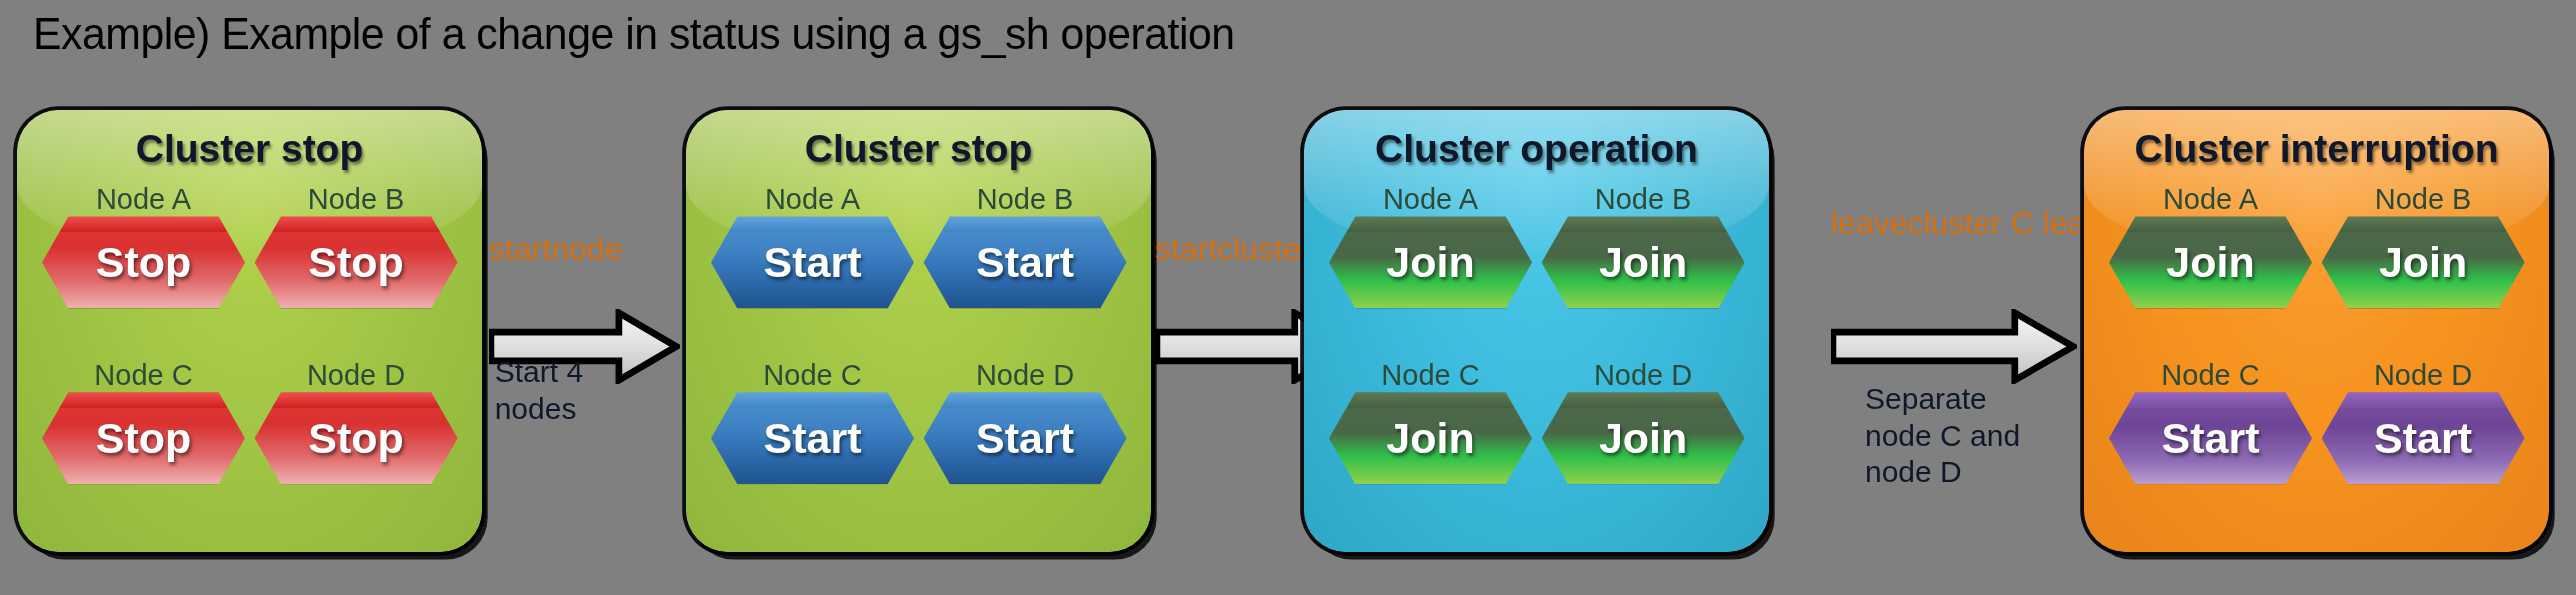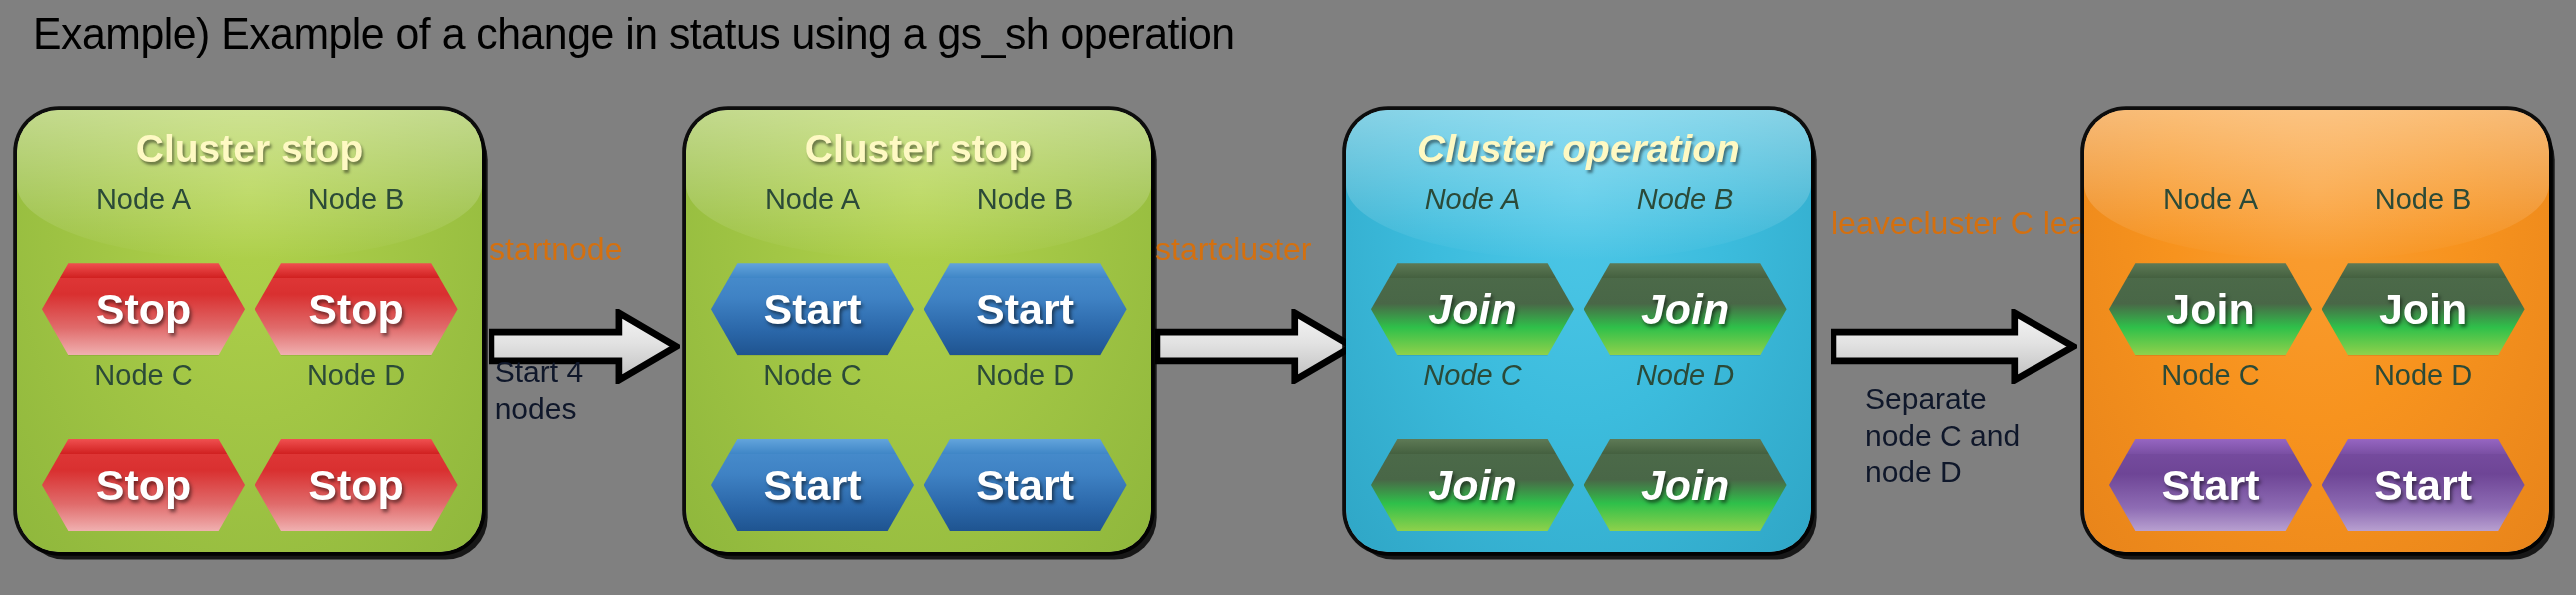--- a/index.html
+++ b/index.html
@@ -63,42 +63,42 @@
   .panel.cyan   .panel-inner { background: radial-gradient(ellipse at 50% 18%, #4fc8e8 0%, #3cbcdd 45%, #2fa6c6 100%); }
   .panel.orange .panel-inner { background: radial-gradient(ellipse at 50% 18%, #fa9f35 0%, #f7931e 45%, #e8841a 100%); }
 
   .panel-title {
     position: absolute;
     left: 0; right: 0;
     top: 17px;
     text-align: center;
     font-size: 39px;
     font-weight: bold;
-    color: #fef9c3;
+    color: #0f172a;
     text-shadow: 1.9px 2.9px 2.9px rgba(0,0,0,0.45);
     white-space: nowrap;
   }
 
   .node-grid {
     position: absolute;
     left: 25px;
     right: 25px;
     top: 75px;
     bottom: 21px;
     display: grid;
     grid-template-columns: 1fr 1fr;
     grid-template-rows: 1fr 1fr;
     column-gap: 9.6px;
     row-gap: 5.7px;
   }
   .node-cell {
     display: flex;
     flex-direction: column;
     align-items: center;
-    justify-content: space-between;
+    justify-content: flex-start;
   }
   .node-label {
     font-size: 29px;
     color: #2b4a38;
     line-height: 1.02;
     margin-bottom: 1.9px;
     white-space: nowrap;
   }
 
   
@@ -281,21 +281,21 @@
             <stop offset="45%" stop-color="#e2e2e2"></stop>
             <stop offset="100%" stop-color="#bfbfbf"></stop>
           </linearGradient>
         </defs>
         <polygon points="2,24 146,24 146,4 206,39 146,74 146,54 2,54" fill="url(#ag2)" stroke="#000000" stroke-width="7" stroke-linejoin="miter"></polygon>
       </svg>
     </div>
     <div class="arrow-bottom-label"></div>
   </div>
 
-  <div class="panel cyan" style="left:1346px; width:465px;font-style:italic;">
+  <div class="panel cyan" style="left:1304px; width:465px;">
     <div class="panel-inner"></div>
     <div class="panel-gloss"></div>
     <div class="panel-title">Cluster operation</div>
     <div class="node-grid">
       <div class="node-cell">
         <div class="node-label">Node A</div>
         <div class="hex green">
           <div class="hex-top"></div>
           <span class="hex-text">Join</span>
         </div>
@@ -340,20 +340,21 @@
       </svg>
     </div>
     <div class="arrow-bottom-label" style="left:34px; top:239px;margin-top:32px;">Separate
 node C and
 node D</div>
   </div>
 
   <div class="panel orange" style="left:2084px; width:465px;">
     <div class="panel-inner"></div>
     <div class="panel-gloss"></div>
+    <div class="panel-title">Cluster interruption</div>
     <div class="node-grid">
       <div class="node-cell">
         <div class="node-label">Node A</div>
         <div class="hex green">
           <div class="hex-top"></div>
           <span class="hex-text">Join</span>
         </div>
       </div>
       <div class="node-cell">
         <div class="node-label">Node B</div>

